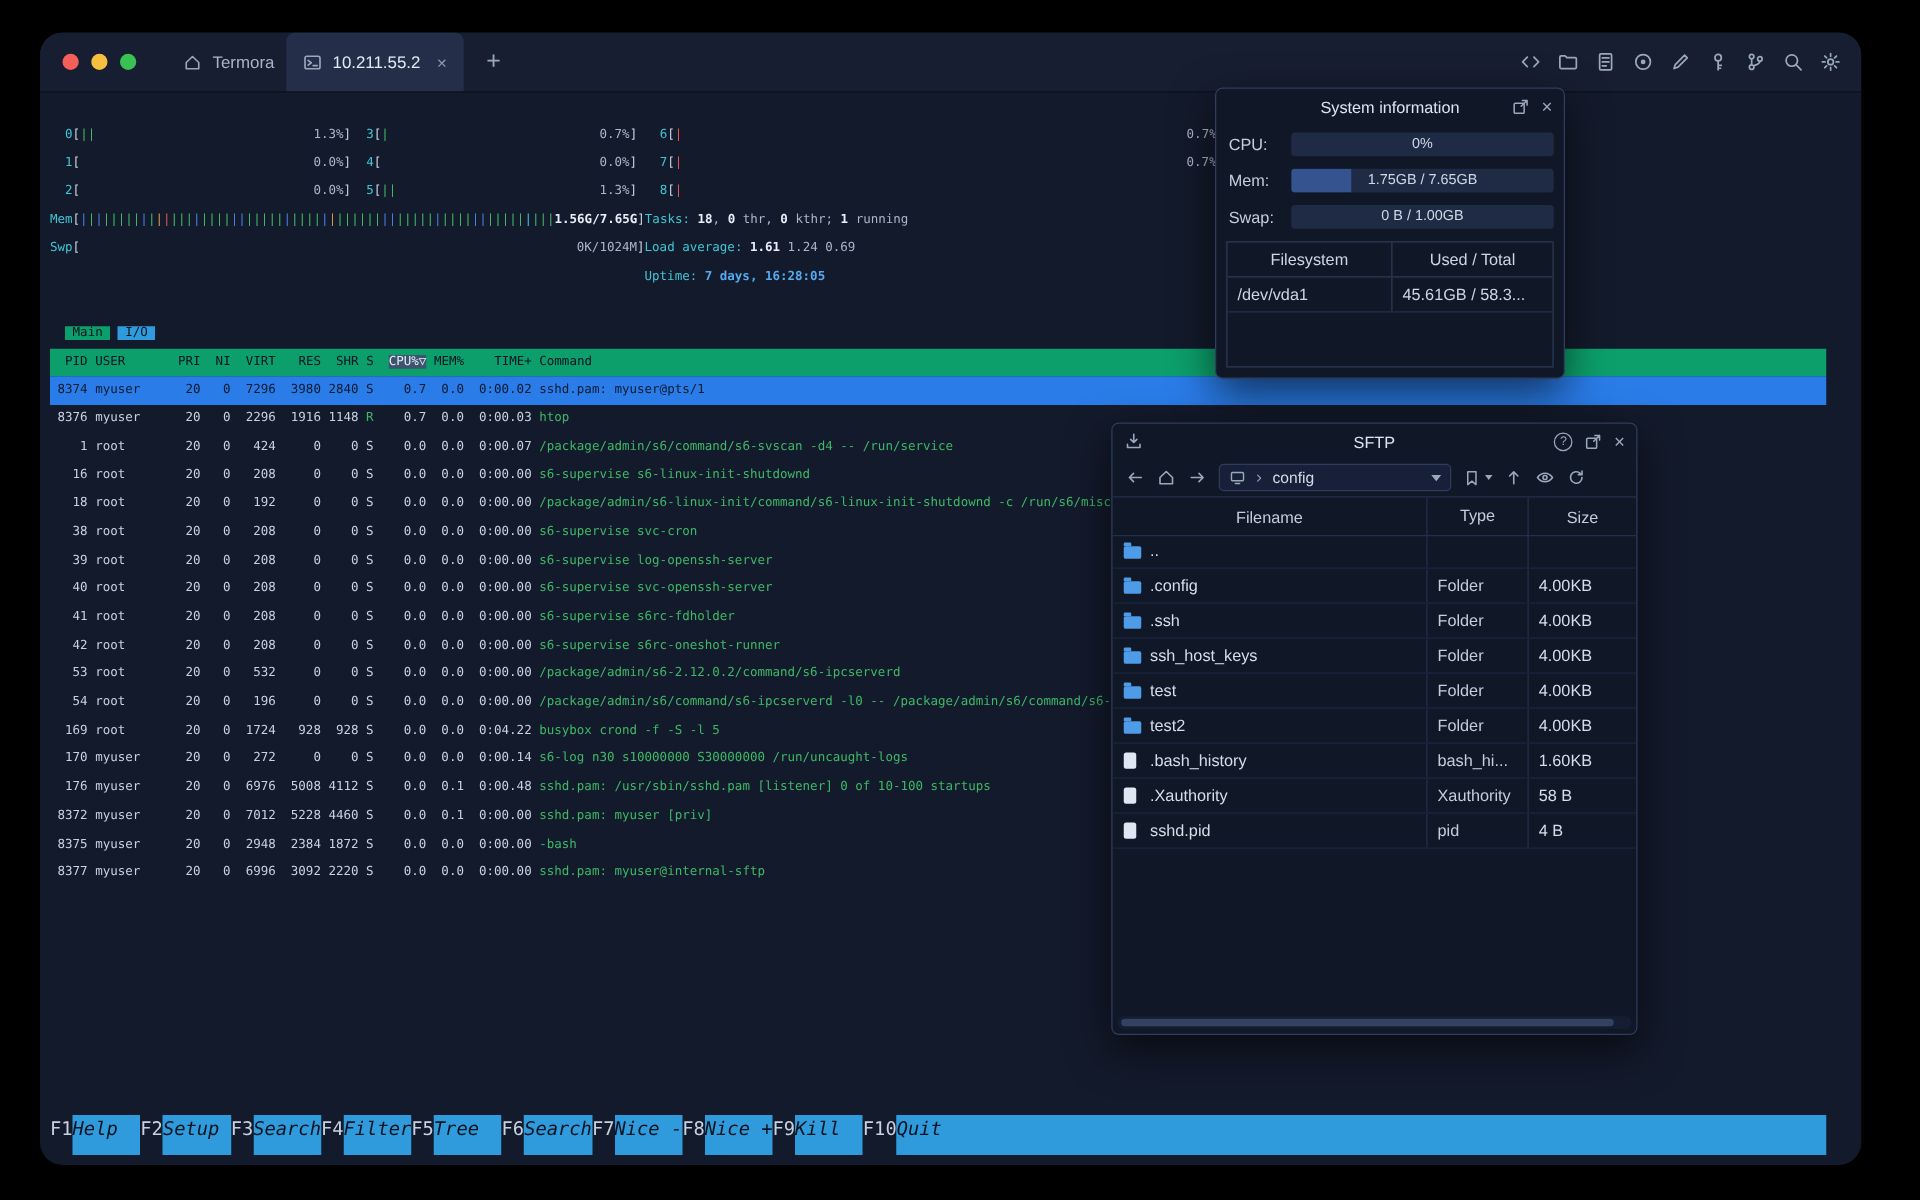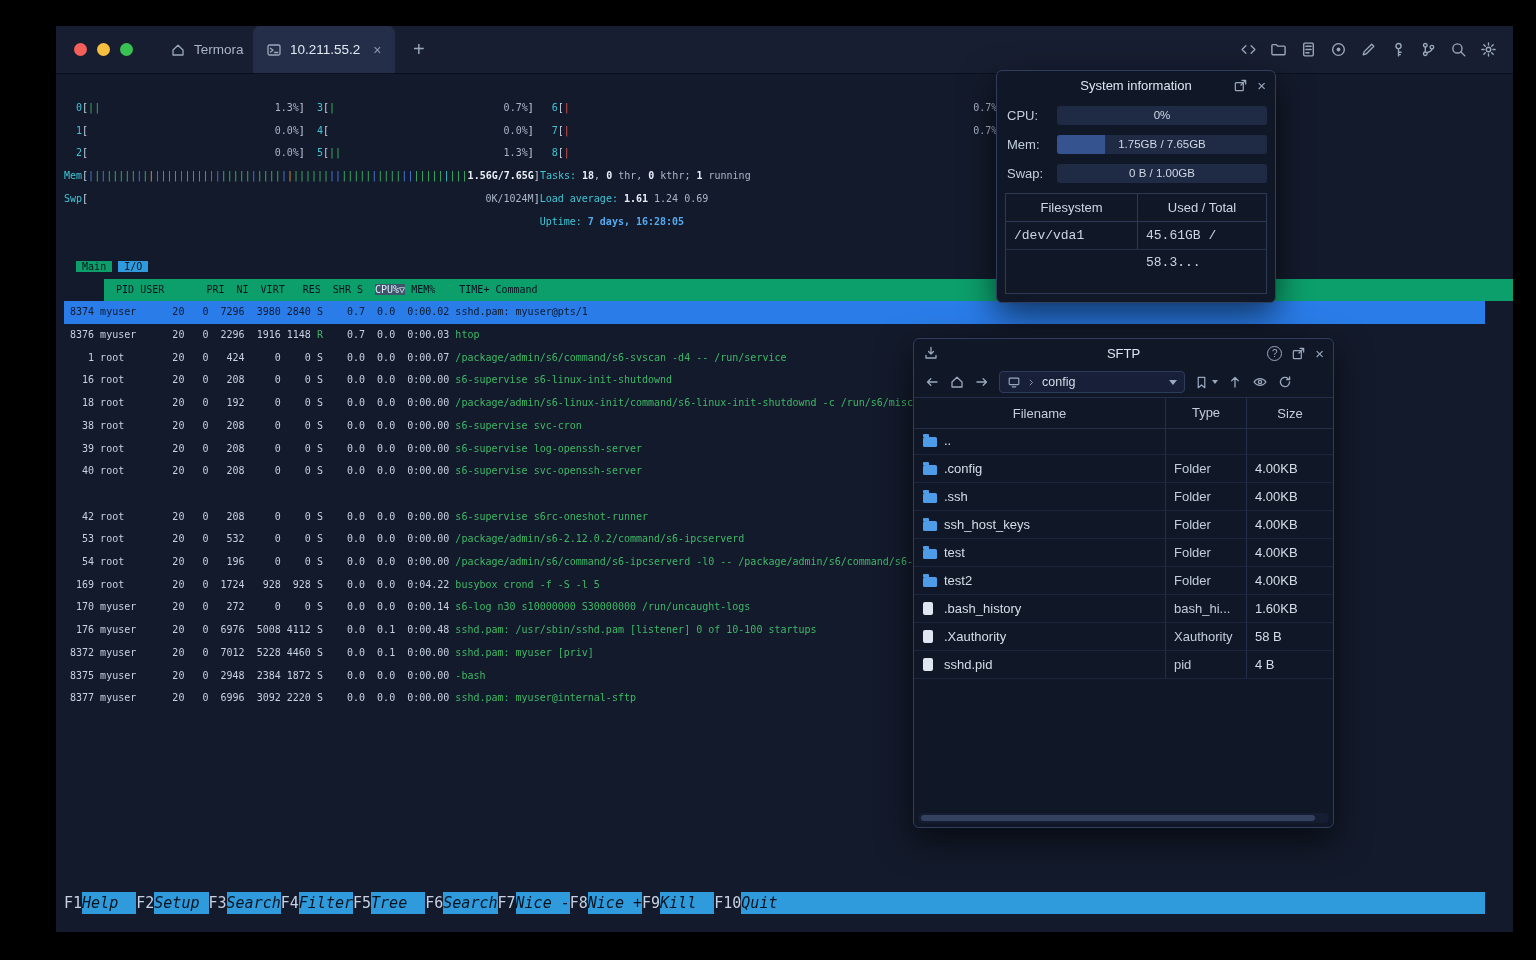--- a/index.html
+++ b/index.html
@@ -1,17 +1,17 @@
 <!DOCTYPE html>
 <html><head>
 <meta charset="utf-8">
 <style>
   html,body{margin:0;padding:0;}
   body{width:1536px;height:960px;background:#000;position:relative;overflow:hidden;font-family:"Liberation Sans",sans-serif;}
-  .window{position:absolute;left:56px;top:26px;width:1457px;height:906px;background:#131a2b;border-radius:0;overflow:hidden;box-shadow:0 24px 70px rgba(0,0,0,.75);}
+  .window{position:absolute;left:32px;top:26px;width:1457px;height:906px;background:#131a2b;border-radius:18px;overflow:hidden;box-shadow:0 24px 70px rgba(0,0,0,.75);}
   
   .titlebar{position:absolute;left:0;right:0;top:0;height:47px;background:#171e31;border-bottom:1px solid #0a0f1c;}
   .traffic{position:absolute;left:18px;top:17px;display:flex;gap:10px;}
   .tl{width:13px;height:13px;border-radius:50%;}
   .tl.red{background:#f45f59}.tl.yellow{background:#f6bf3f}.tl.green{background:#39c153}
   .tab-home{position:absolute;left:100px;top:0;height:47px;display:flex;align-items:center;gap:8px;color:#a9b5c6;font-size:13.5px;padding:0 14px;}
   .tab-active{position:absolute;left:197px;top:0;height:47px;display:flex;align-items:center;gap:8px;padding:0 13px;background:#242e49;color:#e2e9f3;font-size:13.5px;border-radius:7px 7px 0 0;}
   .tab-close{color:#8d99ac;font-size:14px;margin-left:5px;}
   .newtab{position:absolute;left:357px;top:0;height:47px;display:flex;align-items:center;color:#9aa8bc;font-size:20px;}
   .tb-icons{position:absolute;right:16px;top:0;height:47px;display:flex;align-items:center;gap:13px;}
@@ -30,21 +30,21 @@
   .c-red{color:#e2564c;}
   .c-blue{color:#4a7fe0;}
   .c-orange{color:#df9a3f;}
   .c-upt{color:#55aaf0;font-weight:bold;}
   .vtab-main{background:#0c9f6b;color:#07131f;}
   .vtab-io{background:#2f9bdc;color:#07131f;}
   .phead{width:1421px;background:#0c9f6b;color:#07131f;}
   .c-hl{background:#3e546d;color:#e4ecf6;}
   .prow.sel{width:1421px;background:#2a7ce8;}
   .prow.sel span{color:#0c1a30 !important;}
-  .fkeys{position:absolute;left:8px;top:819px;width:1421px;height:22px;display:flex;font-size:15px;line-height:22.7px;}
+  .fkeys{position:absolute;left:8px;top:819px;width:1421px;height:32px;display:flex;font-size:15px;line-height:22.7px;}
   .fk{display:flex;}
   .fk-key{color:#c6d1e2;white-space:pre;}
   .fk-act{background:#2f9bdc;color:#07131f;white-space:pre;font-style:italic;}
   .fk-fill{flex:1;background:#2f9bdc;}
   
   .panel{position:absolute;background:#101828;border:1px solid #2f3d5e;border-radius:6px;box-shadow:0 12px 34px rgba(0,0,0,.6);color:#ccd6e4;z-index:6;box-sizing:border-box;}
   .sysinfo{left:908px;top:44px;width:280px;height:233px;margin-left:32px;}
   .sftp{left:857px;top:312px;width:421px;height:490px;}
   .p-head{height:28px;position:relative;display:flex;align-items:center;justify-content:center;font-size:13px;color:#dde5f0;}
   .p-head-icons{position:absolute;right:9px;top:0;height:28px;display:flex;align-items:center;gap:9px;}
@@ -52,21 +52,21 @@
   
   .si-row{position:absolute;left:0;right:0;height:19px;}
   .si-label{position:absolute;left:10px;top:0;line-height:19px;font-size:13px;color:#c3cedd;}
   .si-bar{position:absolute;left:60px;right:8px;top:0;height:19px;background:#1f2a44;border-radius:3px;overflow:hidden;font-size:11.5px;line-height:19px;text-align:center;color:#cfd9e6;}
   .si-fill{position:absolute;left:0;top:0;bottom:0;width:0;background:#35548f;}
   .si-bartext{position:relative;}
   .si-table{position:absolute;left:8px;right:8px;top:122px;bottom:8px;border:1px solid #2c3a55;font-size:13px;}
   .si-thead{display:flex;height:27px;line-height:27px;border-bottom:1px solid #2c3a55;color:#cdd7e4;}
   .si-c1{width:132px;text-align:center;border-right:1px solid #2c3a55;box-sizing:border-box;}
   .si-c2{flex:1;text-align:center;}
-  .si-trow{display:flex;height:27px;line-height:27px;border-bottom:1px solid #223049;font-family:Liberation Mono, monospace;}
+  .si-trow{display:flex;height:27px;line-height:27px;border-bottom:1px solid #223049;}
   .cell-left{text-align:left !important;padding-left:8px;}
   
   .sf-tools{position:absolute;top:28px;left:0;right:0;height:30px;display:flex;align-items:center;padding:0 10px;gap:9px;box-sizing:border-box;}
   .sf-path{display:flex;align-items:center;gap:5px;height:22px;width:186px;border:1px solid #2e3c5c;background:#172038;border-radius:4px;padding:0 7px;font-size:12.5px;color:#d3dce8;box-sizing:border-box;}
   .caret{width:0;height:0;border-left:4px solid transparent;border-right:4px solid transparent;border-top:5px solid #9aa8bc;display:inline-block;}
   .sf-path .caret{margin-left:auto;}
   .bm-group{display:flex;align-items:center;gap:3px;}
   .sf-thead{position:absolute;top:58px;left:0;right:0;height:30px;display:flex;align-items:center;border-top:1px solid #232e4a;border-bottom:1px solid #232e4a;font-size:13px;color:#c3cedd;}
   .shc1{width:251px;text-align:center;}
   .shc2{width:82px;text-align:center;border-left:1px solid #232e4a;border-right:1px solid #232e4a;height:30px;line-height:30px;box-sizing:border-box;}
@@ -171,29 +171,30 @@
   </div>
 
   <div id="htop">
       <div class="tline" style="top: 24px;"><span>  </span><span class="c-cyan">0</span><span>[</span><span class="c-green">||</span><span>                             </span><span class="c-dim">1.3%</span><span>]</span><span>  </span><span class="c-cyan">3</span><span>[</span><span class="c-green">|</span><span>                            </span><span class="c-dim">0.7%</span><span>]</span><span>   </span><span class="c-cyan">6</span><span>[</span><span class="c-red">|</span><span>                                                                   </span><span class="c-dim">0.7%</span><span>]</span></div>
       <div class="tline" style="top: 46.7px;"><span>  </span><span class="c-cyan">1</span><span>[</span><span>                               </span><span class="c-dim">0.0%</span><span>]</span><span>  </span><span class="c-cyan">4</span><span>[</span><span>                             </span><span class="c-dim">0.0%</span><span>]</span><span>   </span><span class="c-cyan">7</span><span>[</span><span class="c-red">|</span><span>                                                                   </span><span class="c-dim">0.7%</span><span>]</span></div>
       <div class="tline" style="top: 69.4px;"><span>  </span><span class="c-cyan">2</span><span>[</span><span>                               </span><span class="c-dim">0.0%</span><span>]</span><span>  </span><span class="c-cyan">5</span><span>[</span><span class="c-green">||</span><span>                           </span><span class="c-dim">1.3%</span><span>]</span><span>   </span><span class="c-cyan">8</span><span>[</span><span class="c-red">|</span></div>
       <div class="tline" style="top: 92.1px;"><span class="c-cyan">Mem</span><span>[</span><span class="c-blue">|</span><span class="c-green">|</span><span class="c-blue">|</span><span class="c-green">|||||</span><span class="c-blue">|</span><span class="c-green">|</span><span class="c-orange">|</span><span class="c-red">|</span><span class="c-green">|||</span><span class="c-blue">|</span><span class="c-green">||||</span><span class="c-blue">||</span><span class="c-green">|||||</span><span class="c-blue">|</span><span class="c-green">||||</span><span class="c-blue">|</span><span class="c-orange">|</span><span class="c-green">||||||</span><span class="c-blue">||</span><span class="c-green">|||||</span><span class="c-blue">|</span><span class="c-green">||||</span><span class="c-blue">||</span><span class="c-green">|||||</span><span class="c-cyan">|</span><span class="c-green">|||</span><span class="c-bold">1.56G/7.65G</span><span>]</span><span class="c-cyan">Tasks: </span><span class="c-bold">18</span><span class="c-dim">, </span><span class="c-bold">0</span><span class="c-dim"> thr, </span><span class="c-bold">0</span><span class="c-dim"> kthr; </span><span class="c-bold">1</span><span class="c-dim"> running</span></div>
       <div class="tline" style="top: 114.8px;"><span class="c-cyan">Swp</span><span>[</span><span>                                                                  </span><span class="c-dim">0K/1024M</span><span>]</span><span class="c-cyan">Load average: </span><span class="c-bold">1.61 </span><span class="c-dim">1.24 0.69</span></div>
       <div class="tline" style="top: 137.5px;"><span>                                                                               </span><span class="c-cyan">Uptime: </span><span class="c-upt">7 days, 16:28:05</span></div>
       <div class="tline" style="top: 182.9px;"><span>  </span><span class="vtab-main"> Main </span><span> </span><span class="vtab-io"> I/O </span></div>
-      <div class="tline phead" style="top: 205.6px; margin-left: 40px;"><span>  PID</span><span> </span><span>USER      </span><span> PRI</span><span>  NI</span><span>  VIRT</span><span>   RES</span><span>  SHR</span><span> S</span><span>  </span><span class="c-hl">CPU%▽</span><span> MEM%</span><span>    TIME+</span><span> Command</span></div>
+      <div class="tline phead" style="top: 205.6px;"><span>  PID</span><span> </span><span>USER      </span><span> PRI</span><span>  NI</span><span>  VIRT</span><span>   RES</span><span>  SHR</span><span> S</span><span>  </span><span class="c-hl">CPU%▽</span><span> MEM%</span><span>    TIME+</span><span> Command</span></div>
       <div class="tline prow sel" style="top: 228.3px;"><span> 8374 myuser      20   0  7296  3980 2840 </span><span>S</span><span>    0.7  0.0  0:00.02 </span><span class="c-green">sshd.pam: myuser@pts/1</span></div>
       <div class="tline prow" style="top: 251px;"><span> 8376 myuser      20   0  2296  1916 1148 </span><span class="c-green">R</span><span>    0.7  0.0  0:00.03 </span><span class="c-green">htop</span></div>
       <div class="tline prow" style="top: 273.7px;"><span>    1 root        20   0   424     0    0 </span><span>S</span><span>    0.0  0.0  0:00.07 </span><span class="c-green">/package/admin/s6/command/s6-svscan -d4 -- /run/service</span></div>
       <div class="tline prow" style="top: 296.4px;"><span>   16 root        20   0   208     0    0 </span><span>S</span><span>    0.0  0.0  0:00.00 </span><span class="c-green">s6-supervise s6-linux-init-shutdownd</span></div>
       <div class="tline prow" style="top: 319.1px;"><span>   18 root        20   0   192     0    0 </span><span>S</span><span>    0.0  0.0  0:00.00 </span><span class="c-green">/package/admin/s6-linux-init/command/s6-linux-init-shutdownd -c /run/s6/misc/basedir -g 3000</span></div>
       <div class="tline prow" style="top: 341.8px;"><span>   38 root        20   0   208     0    0 </span><span>S</span><span>    0.0  0.0  0:00.00 </span><span class="c-green">s6-supervise svc-cron</span></div>
       <div class="tline prow" style="top: 364.5px;"><span>   39 root        20   0   208     0    0 </span><span>S</span><span>    0.0  0.0  0:00.00 </span><span class="c-green">s6-supervise log-openssh-server</span></div>
       <div class="tline prow" style="top: 387.2px;"><span>   40 root        20   0   208     0    0 </span><span>S</span><span>    0.0  0.0  0:00.00 </span><span class="c-green">s6-supervise svc-openssh-server</span></div>
+      <div class="tline prow" style="top: 409.9px;"><span>   41 root        20   0   208     0    0 </span><span>S</span><span>    0.0  0.0  0:00.00 </span><span class="c-green">s6-supervise s6rc-fdholder</span></div>
       <div class="tline prow" style="top: 432.6px;"><span>   42 root        20   0   208     0    0 </span><span>S</span><span>    0.0  0.0  0:00.00 </span><span class="c-green">s6-supervise s6rc-oneshot-runner</span></div>
       <div class="tline prow" style="top: 455.3px;"><span>   53 root        20   0   532     0    0 </span><span>S</span><span>    0.0  0.0  0:00.00 </span><span class="c-green">/package/admin/s6-2.12.0.2/command/s6-ipcserverd</span></div>
       <div class="tline prow" style="top: 478px;"><span>   54 root        20   0   196     0    0 </span><span>S</span><span>    0.0  0.0  0:00.00 </span><span class="c-green">/package/admin/s6/command/s6-ipcserverd -l0 -- /package/admin/s6/command/s6-ipcserver-access</span></div>
       <div class="tline prow" style="top: 500.7px;"><span>  169 root        20   0  1724   928  928 </span><span>S</span><span>    0.0  0.0  0:04.22 </span><span class="c-green">busybox crond -f -S -l 5</span></div>
       <div class="tline prow" style="top: 523.4px;"><span>  170 myuser      20   0   272     0    0 </span><span>S</span><span>    0.0  0.0  0:00.14 </span><span class="c-green">s6-log n30 s10000000 S30000000 /run/uncaught-logs</span></div>
       <div class="tline prow" style="top: 546.1px;"><span>  176 myuser      20   0  6976  5008 4112 </span><span>S</span><span>    0.0  0.1  0:00.48 </span><span class="c-green">sshd.pam: /usr/sbin/sshd.pam [listener] 0 of 10-100 startups</span></div>
       <div class="tline prow" style="top: 568.8px;"><span> 8372 myuser      20   0  7012  5228 4460 </span><span>S</span><span>    0.0  0.1  0:00.00 </span><span class="c-green">sshd.pam: myuser [priv]</span></div>
       <div class="tline prow" style="top: 591.5px;"><span> 8375 myuser      20   0  2948  2384 1872 </span><span>S</span><span>    0.0  0.0  0:00.00 </span><span class="c-green">-bash</span></div>
       <div class="tline prow" style="top: 614.2px;"><span> 8377 myuser      20   0  6996  3092 2220 </span><span>S</span><span>    0.0  0.0  0:00.00 </span><span class="c-green">sshd.pam: myuser@internal-sftp</span></div>
       <div class="fkeys">

